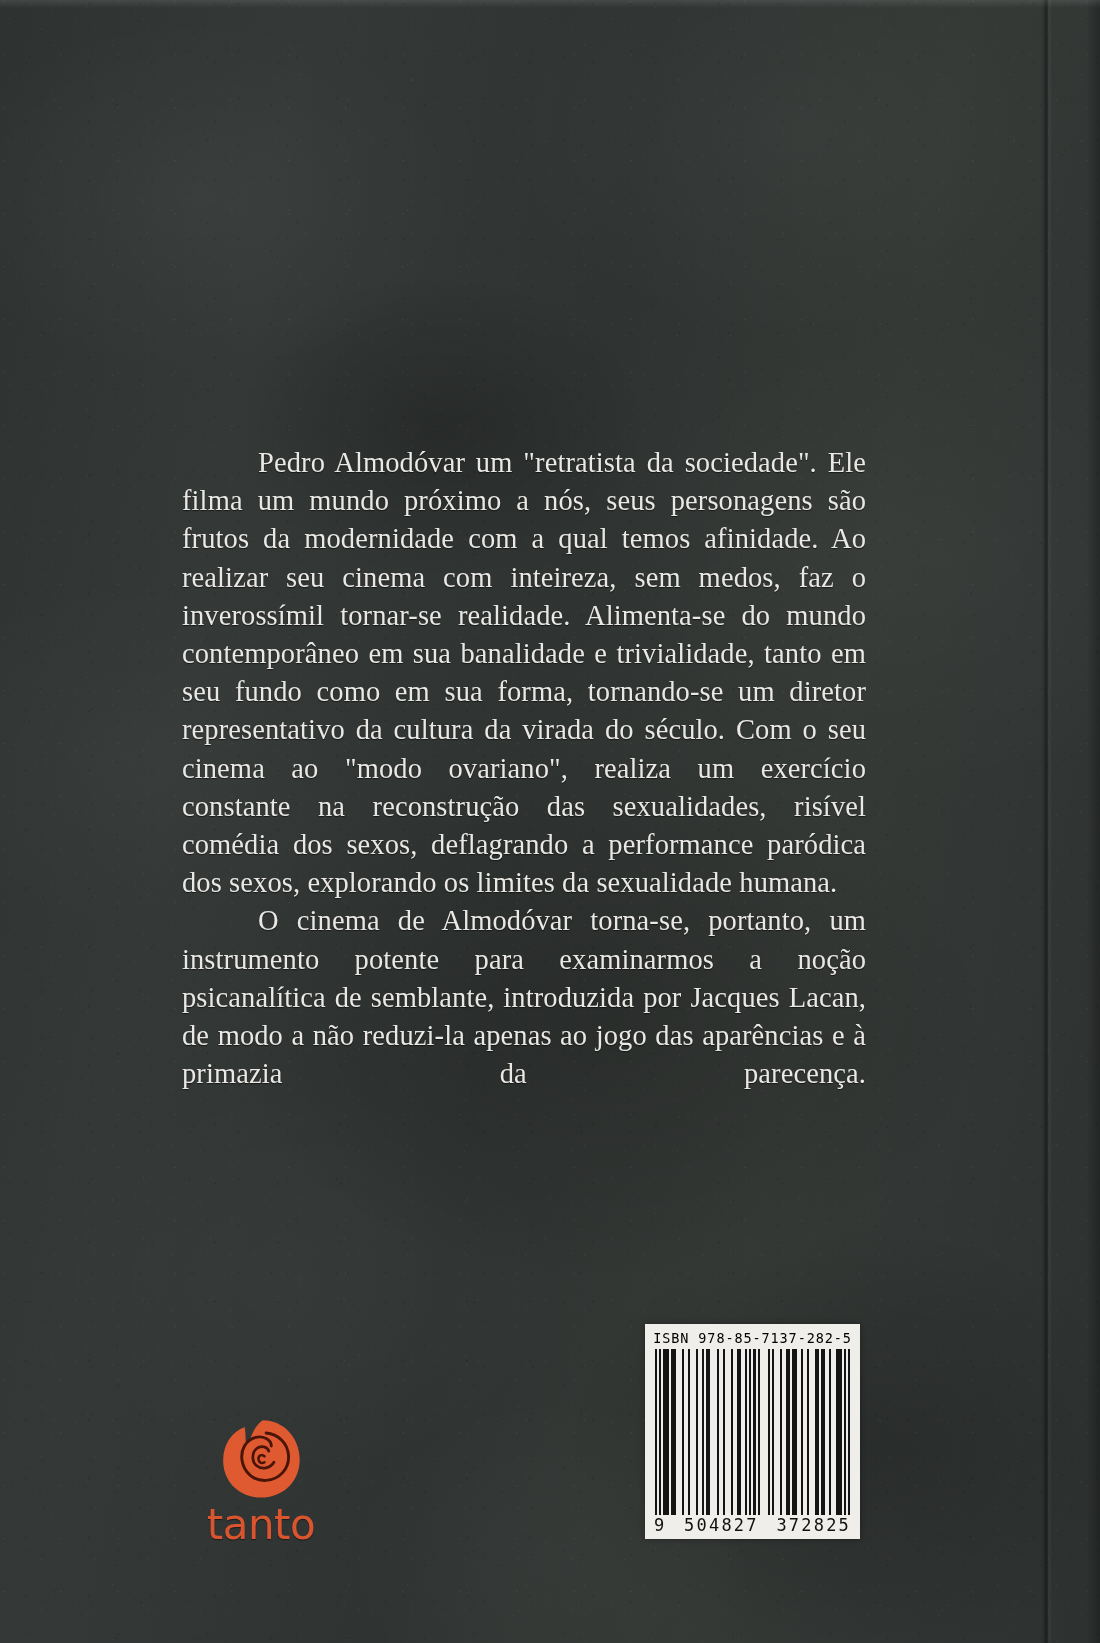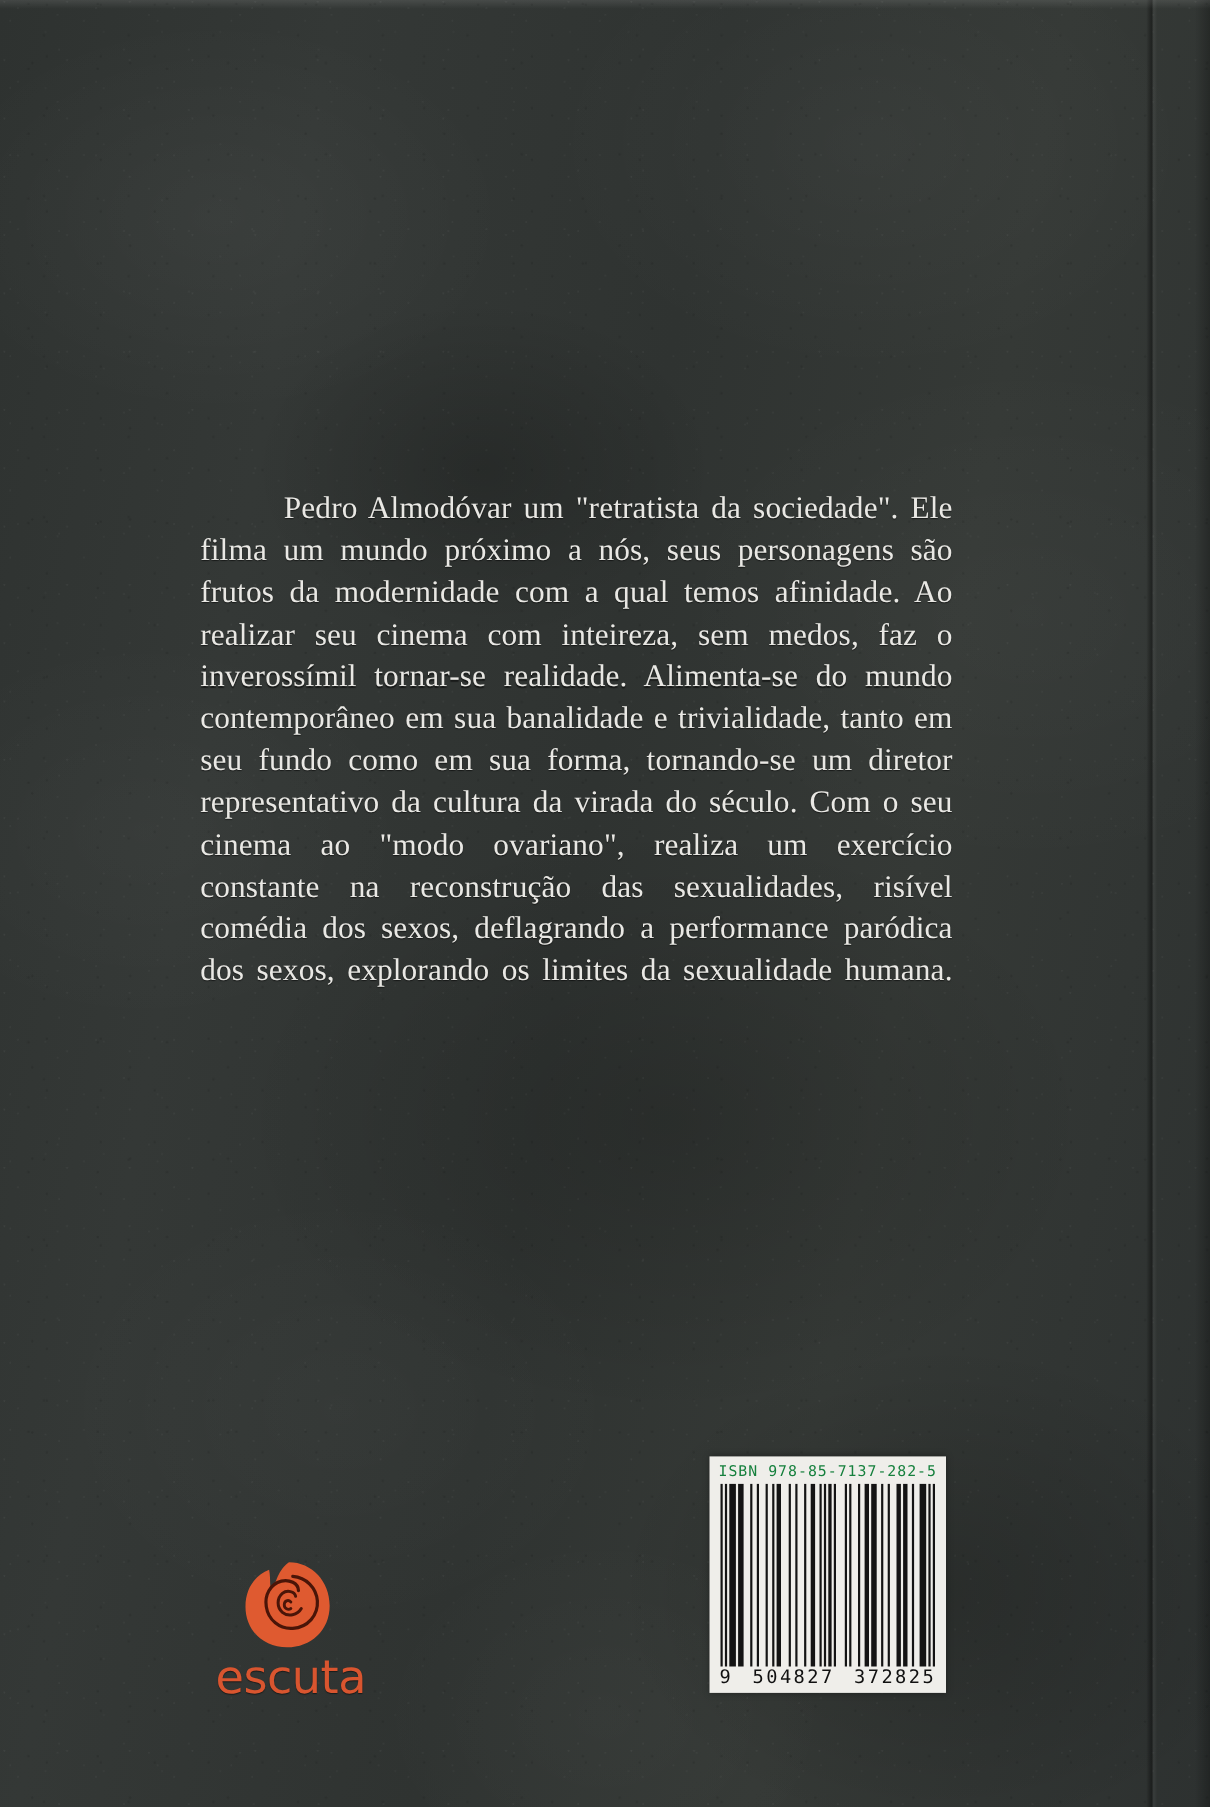--- a/index.html
+++ b/index.html
@@ -145,21 +145,21 @@
     padding: 6px 8px 4px 8px;
     display: flex;
     flex-direction: column;
     box-shadow: 0 0 6px rgba(0,0,0,0.35);
   }
   #isbn-label {
     font-family: "DejaVu Sans Mono", "Liberation Mono", monospace;
     font-size: 13.5px;
     line-height: 16px;
     letter-spacing: 0.9px;
-    color: #15803d;
+    color: #000000;
     text-align: center;
     white-space: nowrap;
   }
   #barcode-bars {
     flex: 1;
     display: flex;
     align-items: stretch;
     gap: 0;
     margin-top: 3px;
     padding: 0 2px;
@@ -185,20 +185,21 @@
 
 <div id="cover">
 
   <div id="grain"></div>
   <div id="crease"></div>
   <div id="edge-right"></div>
   <div id="edge-top"></div>
 
   <div id="blurb">
     <p>Pedro Almodóvar um "retratista da sociedade". Ele filma um mundo próximo a nós, seus personagens são frutos da modernidade com a qual temos afinidade. Ao realizar seu cinema com inteireza, sem medos, faz o inverossímil tornar-se realidade. Alimenta-se do mundo contemporâneo em sua banalidade e trivialidade, tanto em seu fundo como em sua forma, tornando-se um diretor representativo da cultura da virada do século. Com o seu cinema ao "modo ovariano", realiza um exercício constante na reconstrução das sexualidades, risível comédia dos sexos, deflagrando a performance paródica dos sexos, explorando os limites da sexualidade humana.</p>
+    <p class="last-para">O cinema de Almodóvar torna-se, portanto, um instrumento potente para examinarmos a noção psicanalítica de semblante, introduzida por Jacques Lacan, de modo a não reduzi-la apenas ao jogo das aparências e à primazia da parecença.</p>
   </div>
 
   <div id="publisher-logo">
     <div id="spiral-wrap">
       <svg viewBox="0 0 100 100" width="86" height="86" aria-hidden="true">
 
         <path d="M52 6
                  C 76 6, 95 26, 95 52
                  C 95 78, 75 96, 50 96
                  C 25 96, 6 78, 6 53
@@ -214,21 +215,21 @@
                  C 81 33, 70 22, 56 21" fill="none" stroke="#4a1508" stroke-width="3.4" stroke-linecap="round"></path>
         <path d="M59 42
                  C 58 37, 50 35, 45 39
                  C 39 44, 39 54, 45 59
                  C 51 64, 61 62, 65 55" fill="none" stroke="#4a1508" stroke-width="3.2" stroke-linecap="round"></path>
         <path d="M54 48
                  C 51 45, 47 47, 47 51
                  C 47 55, 51 57, 54 55" fill="none" stroke="#4a1508" stroke-width="3" stroke-linecap="round"></path>
       </svg>
     </div>
-    <div id="publisher-name">escuta</div>
+    <div id="publisher-name">tanto</div>
   </div>
 
   <div id="isbn-block">
     <div id="isbn-label">ISBN 978-85-7137-282-5</div>
     <div id="barcode-bars">
         <div class="bar" style="flex: 1 0 0px;"></div>
         <div class="gap" style="flex: 1 0 0px;"></div>
         <div class="bar" style="flex: 1 0 0px;"></div>
         <div class="gap" style="flex: 1 0 0px;"></div>
         <div class="bar" style="flex: 3 0 0px;"></div>

